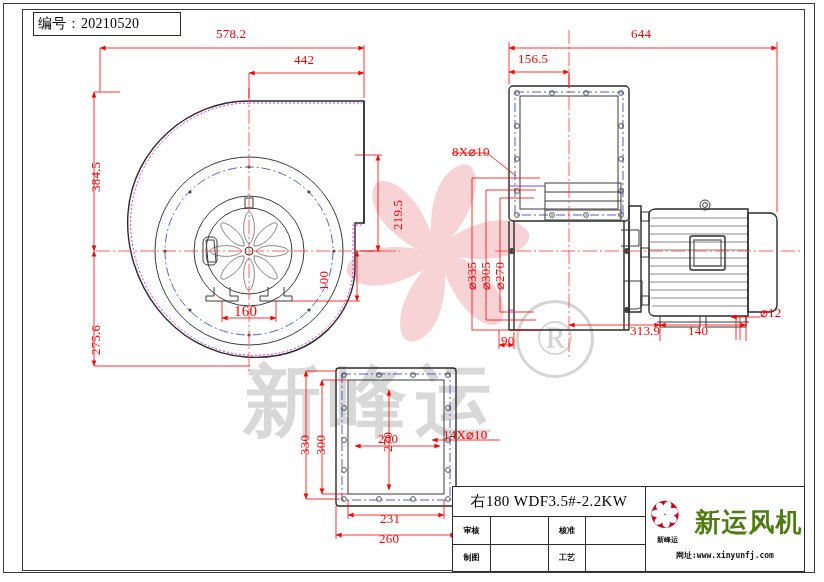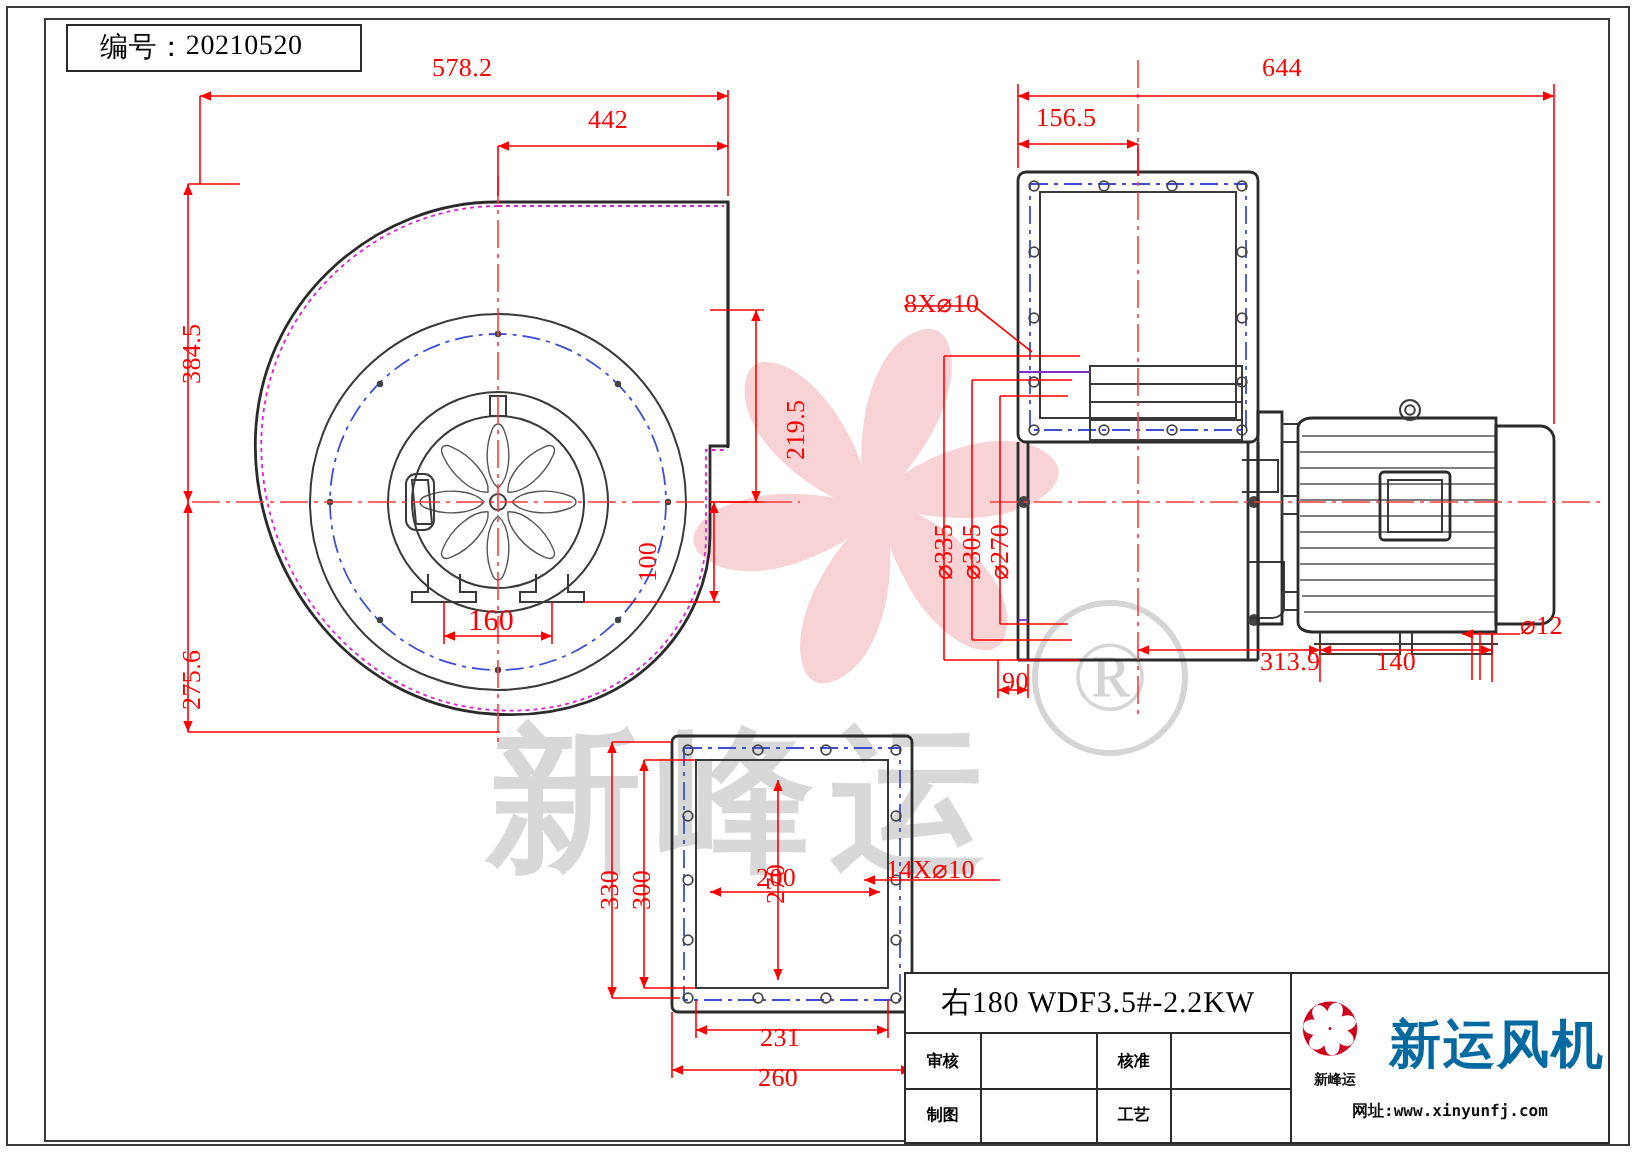--- a/index.html
+++ b/index.html
@@ -34,21 +34,21 @@
   }
   
   .code-box {
     position: absolute;
     left: 33px; top: 12px;
     width: 148px; height: 24px;
     border: 1px solid #2b2b2b;
     box-sizing: border-box;
     display: flex;
     align-items: center;
-    padding-left: 16px;
+    padding-left: 4px;
     font-family: "Liberation Serif", serif;
     font-size: 14px;
     color: #000;
     background: #fff;
     letter-spacing: .3px;
     z-index: 40;
   }
   
   .wm-pinwheel {
     position: absolute;
@@ -189,21 +189,21 @@
     text-align: center;
     font-family: "DejaVu Sans", sans-serif;
     font-size: 7px;
     font-weight: bold;
     color: #111;
   }
   .brand-name {
     font-family: "DejaVu Sans", sans-serif;
     font-size: 26px;
     font-weight: bold;
-    color: #0369a1;
+    color: #4d7c0f;
     letter-spacing: 1px;
   }
   .brand-url {
     margin-top: 5px;
     font-family: "DejaVu Sans Mono", monospace;
     font-size: 8px;
     font-weight: bold;
     color: #111;
   }
 </style>

